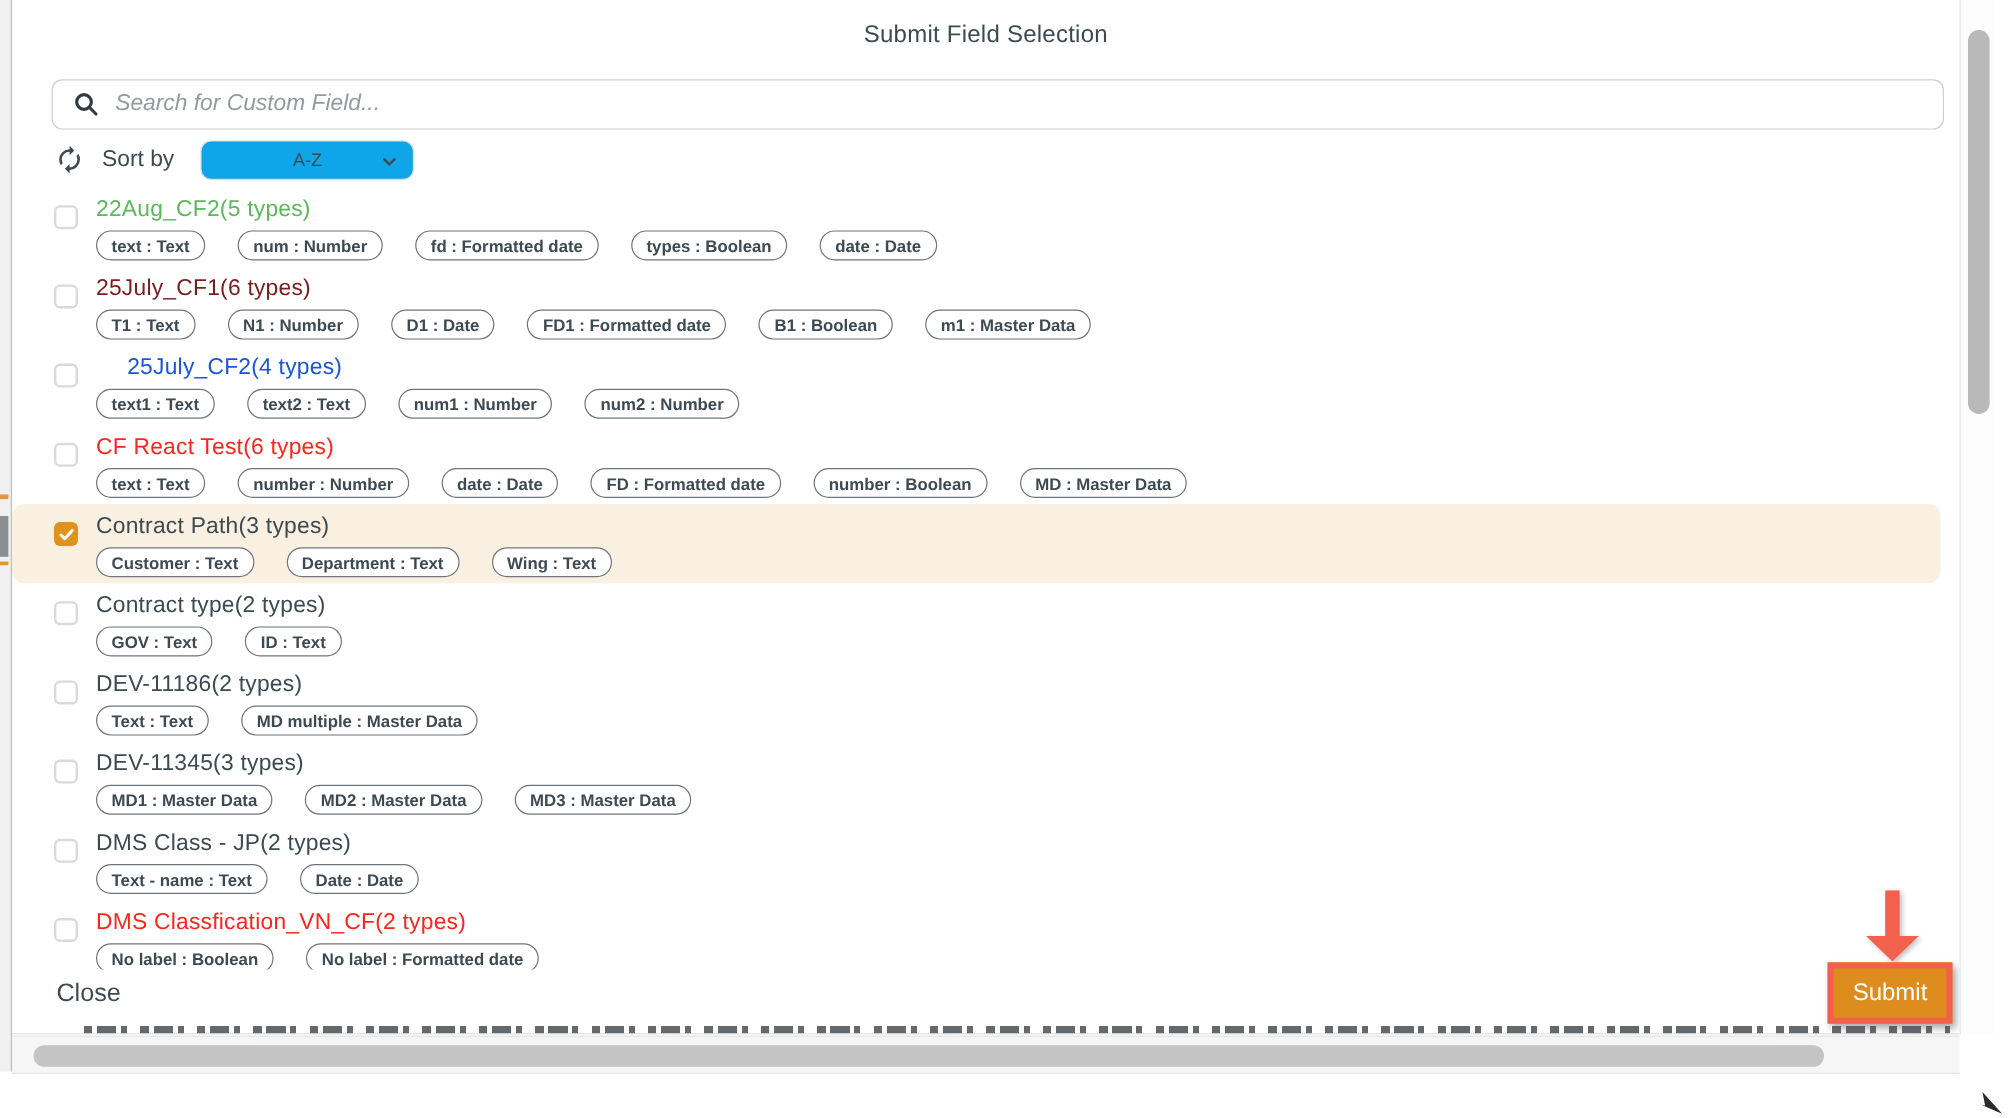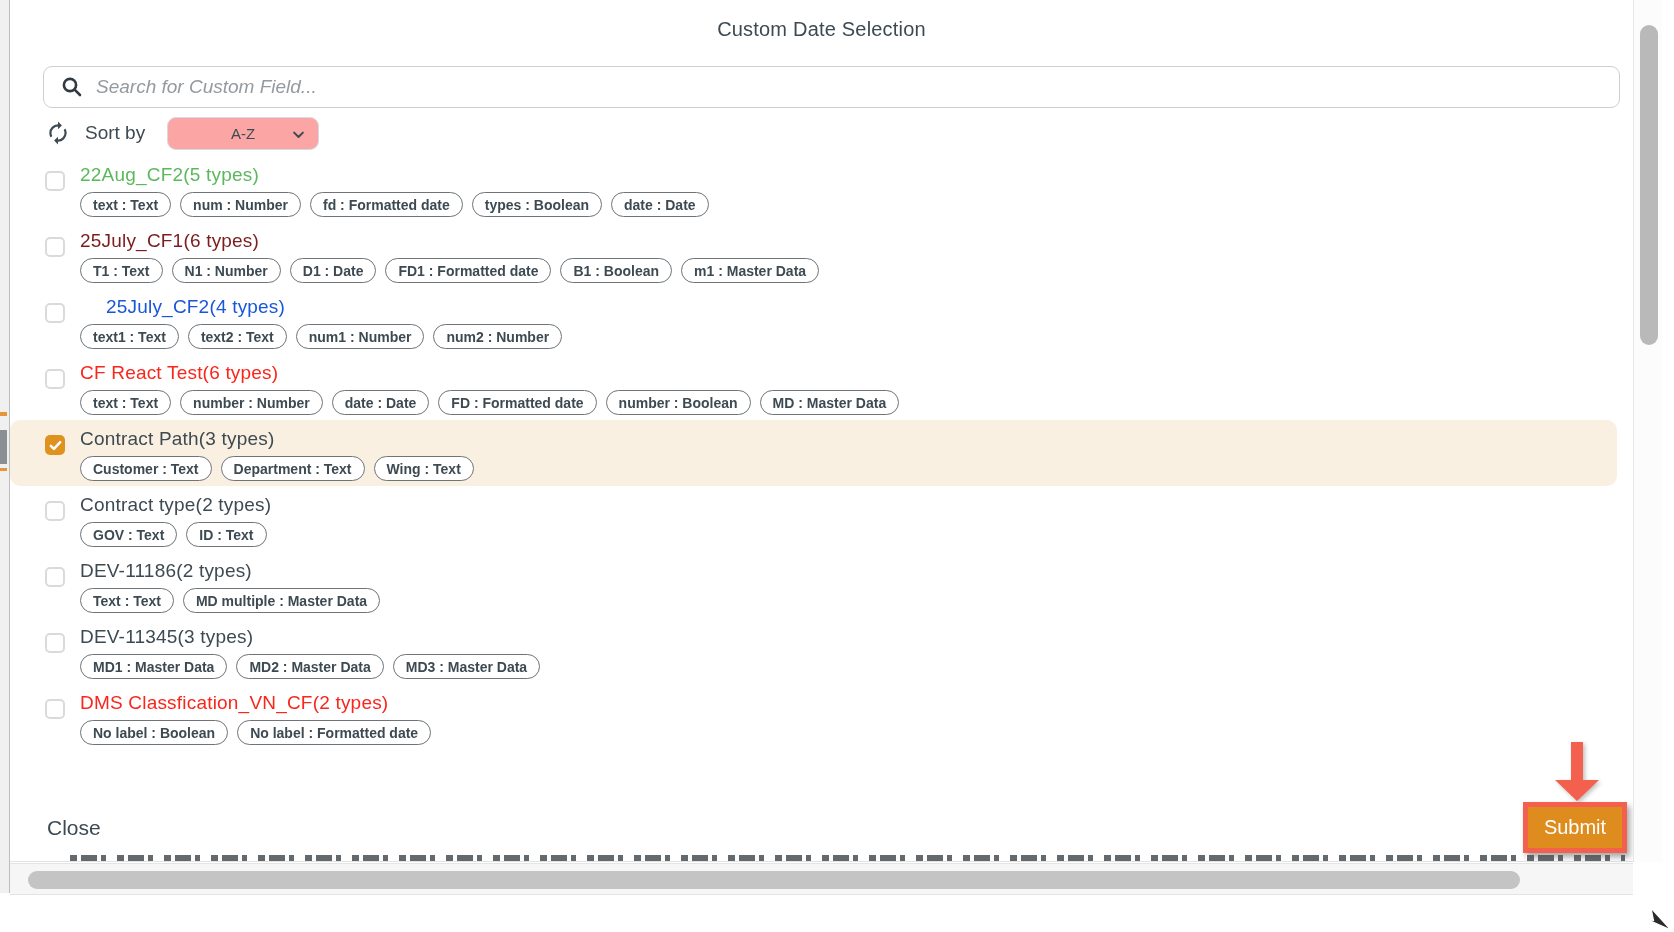--- a/index.html
+++ b/index.html
@@ -24,34 +24,34 @@
     border:1px solid #cfcfcf; border-radius:9px; background:#fff; display:flex; align-items:center; }
   .search-wrap svg { margin-left:16px; flex:0 0 auto; }
   .search-input { border:none; outline:none; flex:1; height:100%; margin-left:12px;
     font-size:19px; font-style:italic; color:#3d4a52; background:transparent;
     font-family:"Liberation Sans","DejaVu Sans",sans-serif; }
   .search-input::placeholder { color:#939aa0; opacity:1; font-style:italic; }
 
   .sort-row { position:absolute; left:35px; top:116px; height:34px; display:flex; align-items:center; }
   .refresh-icon { width:26px; height:26px; cursor:pointer; }
   .sort-label { font-size:19px; margin-left:14px; color:#3d4a52; }
-  .sort-select { margin-left:22px; width:152px; height:33px; border:1px solid #d8dbde;
+  .sort-select { margin-left:22px; width:178px; height:33px; border:1px solid #d8dbde;
     border-radius:9px; display:flex; align-items:center; justify-content:center;
-    position:relative; cursor:pointer; background:#fca5a5; }
+    position:relative; cursor:pointer; background:#0ea5e9; }
   .sort-select .val { font-size:15px; color:#3d4a52; }
   .sort-select svg { position:absolute; right:12px; top:9px; }
 
   .list { position:absolute; left:0; top:156px; width:1623px; height:652px; overflow:hidden; }
   .item { position:relative; height:66px; padding:8px 30px 0 70px; }
   .item.selected { background:#faf0e2; border-radius:10px; margin-right:16px; }
   .cbx { position:absolute; left:35px; top:15px; width:20px; height:20px;
     border:2px solid #dadada; border-radius:5px; background:#fff; cursor:pointer; }
   .cbx.checked { border:none; background:#e0921f; display:flex; align-items:center; justify-content:center; }
   .item-title { font-size:19px; line-height:22px; letter-spacing:.2px; }
-  .tags { margin-top:6px; display:flex; gap:9px; }
+  .tags { margin-top:6px; display:flex; gap:27px; }
   .tag { display:inline-flex; align-items:center; height:25px; padding:0 12px;
     border:1.5px solid #6f7478; border-radius:999px; background:#fff;
     font-size:14px; font-weight:bold; color:#3d4a52; white-space:nowrap; }
 
   .footer-close { position:absolute; left:37px; top:816px; font-size:21px; color:#3d4a52; cursor:pointer; }
 
   
   .submit-anno { position:absolute; left:1513px; top:802px; width:104px; height:51px;
     border:5px solid #f4604e; background:#de8c1d; display:flex; align-items:center;
     justify-content:center; box-shadow:3px 4px 6px rgba(0,0,0,.35); cursor:pointer; }
@@ -84,21 +84,21 @@
 <body>
 
 <div class="page">
   <div class="left-edge">
     <div class="fleck1"></div>
     <div class="fleck2"></div>
     <div class="fleck3"></div>
   </div>
 
   <div class="modal">
-    <div class="modal-title">Custom Date Selection</div>
+    <div class="modal-title">Submit Field Selection</div>
 
     <div class="search-wrap">
       <svg width="24" height="24" viewBox="0 0 24 24" fill="none" stroke="#2f3a42" stroke-width="2.6" stroke-linecap="round">
         <circle cx="10" cy="10" r="6.1"></circle>
         <line x1="14.6" y1="14.6" x2="20" y2="20"></line>
       </svg>
       <input class="search-input" type="text" placeholder="Search for Custom Field..." style="">
     </div>
 
     <div class="sort-row">
@@ -193,20 +193,28 @@
           <div class="cbx"></div>
           <div class="item-title" style="color: rgb(61, 74, 82);">DEV-11345(3 types)</div>
           <div class="tags">
             <span class="tag">MD1 : Master Data</span>
             <span class="tag">MD2 : Master Data</span>
             <span class="tag">MD3 : Master Data</span>
           </div>
         </div>
         <div class="item">
           <div class="cbx"></div>
+          <div class="item-title" style="color: rgb(61, 74, 82);">DMS Class - JP(2 types)</div>
+          <div class="tags">
+            <span class="tag">Text - name : Text</span>
+            <span class="tag">Date : Date</span>
+          </div>
+        </div>
+        <div class="item">
+          <div class="cbx"></div>
           <div class="item-title" style="color: rgb(249, 38, 28);">DMS Classfication_VN_CF(2 types)</div>
           <div class="tags">
             <span class="tag">No label : Boolean</span>
             <span class="tag">No label : Formatted date</span>
           </div>
         </div>
       </div>
 
     <div class="footer-close">Close</div>
 

